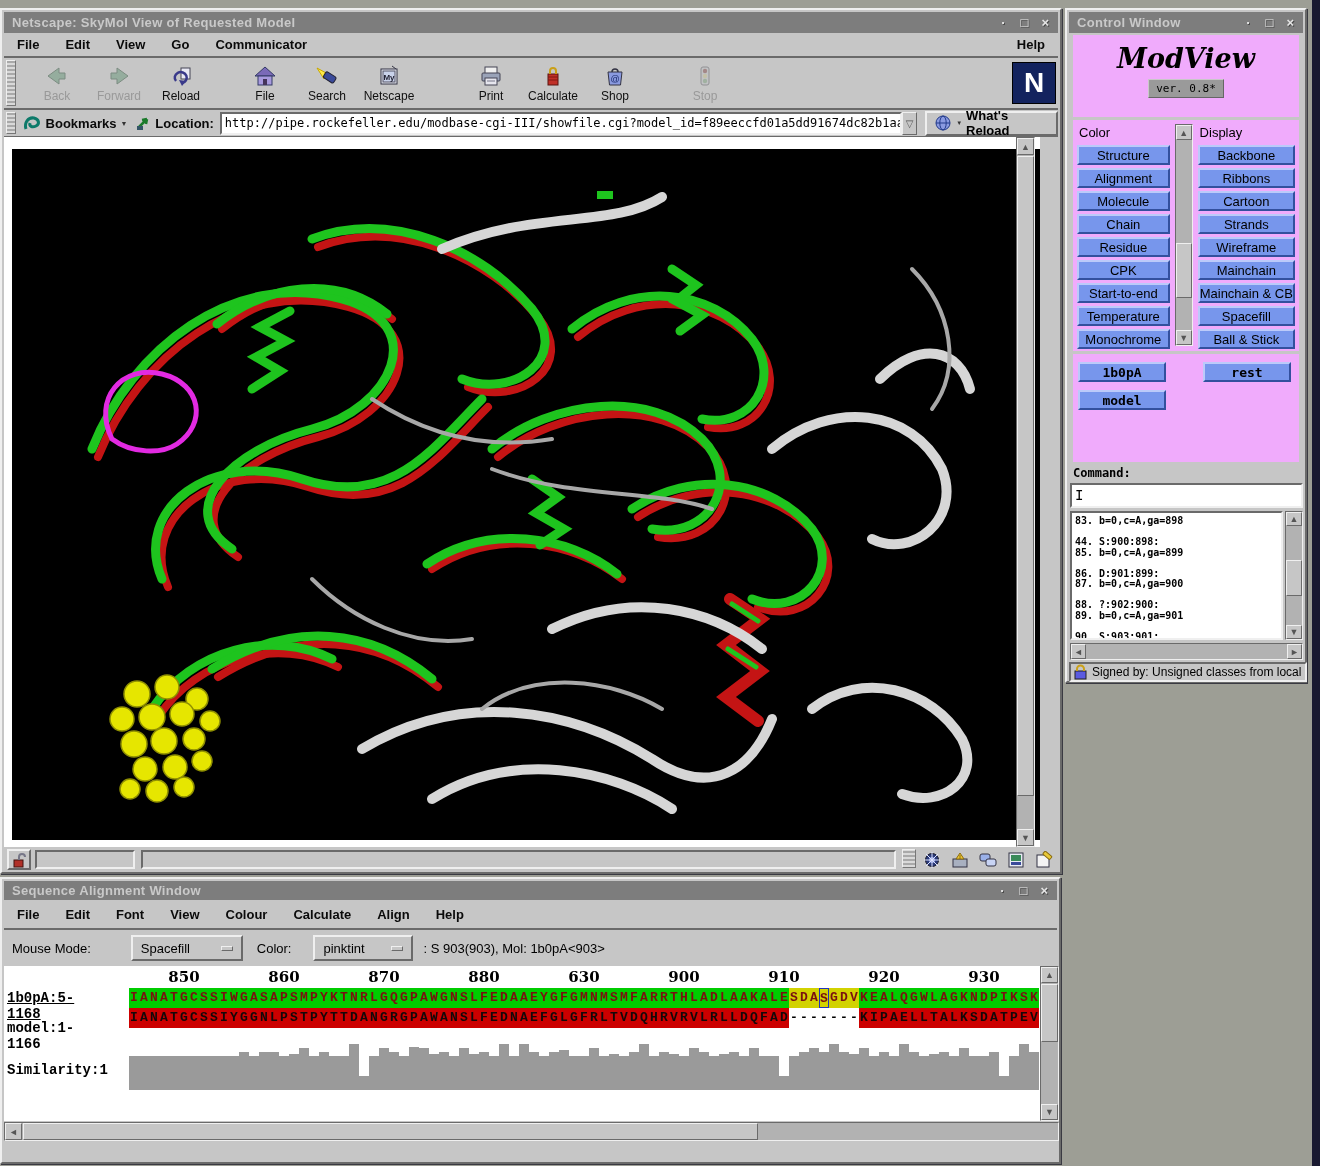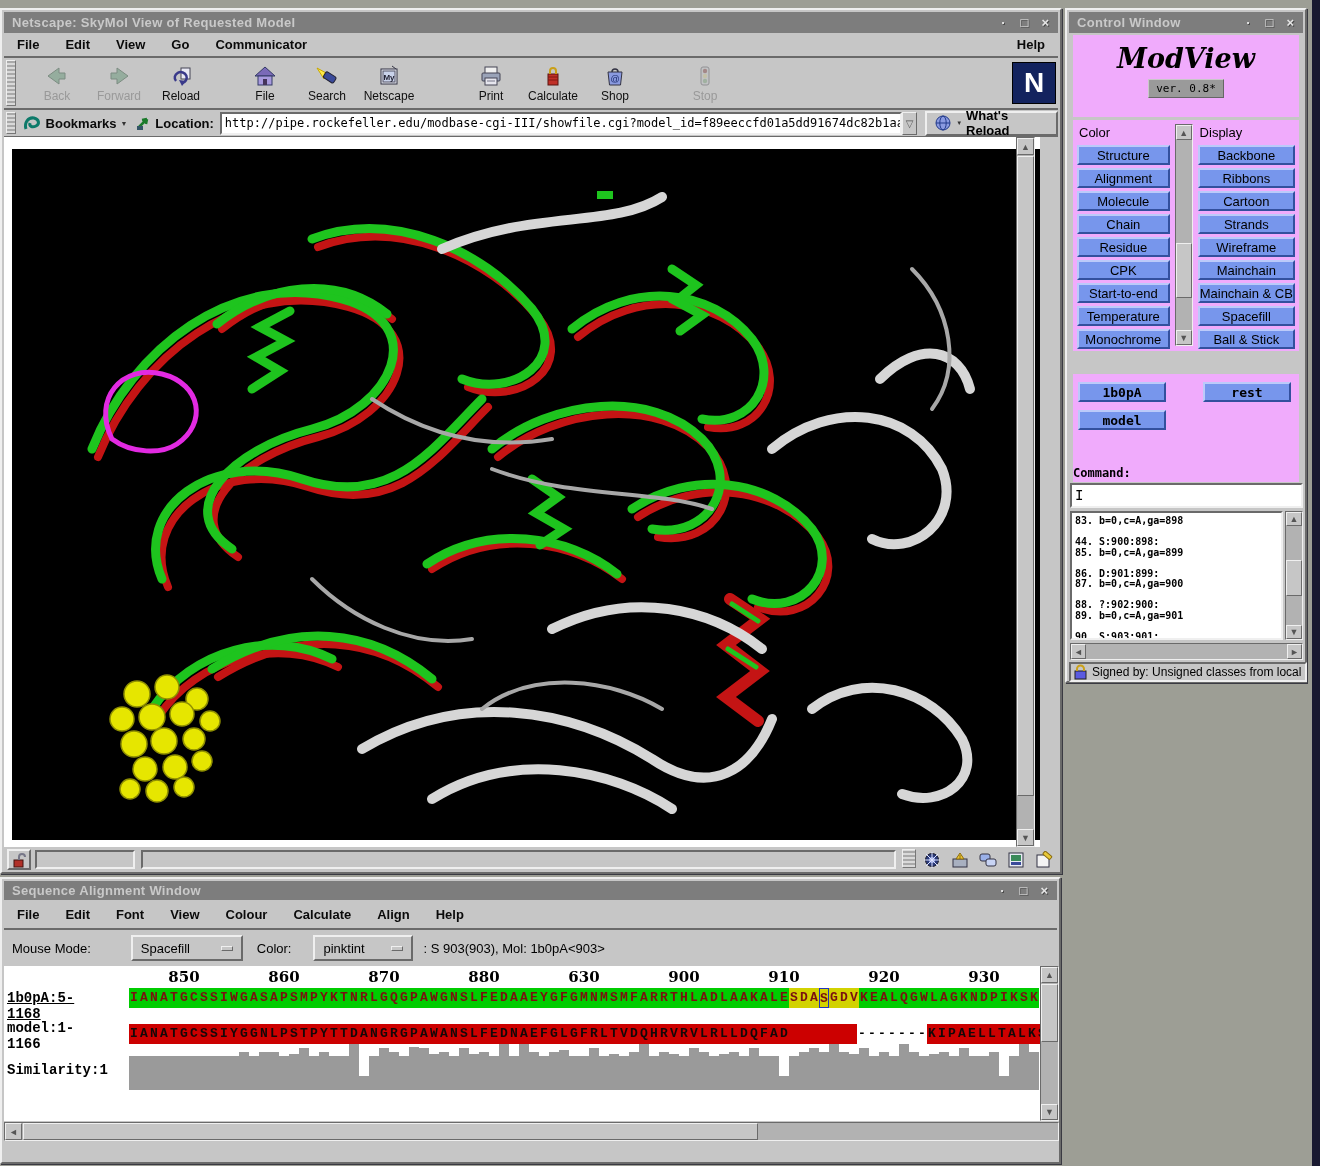--- a/index.html
+++ b/index.html
@@ -393,21 +393,21 @@
             <div class="blue-btn">Wireframe</div>
             <div class="blue-btn">Mainchain</div>
             <div class="blue-btn">Mainchain &amp; CB</div>
             <div class="blue-btn">Spacefill</div>
             <div class="blue-btn">Ball &amp; Stick</div>
           </div>
       </div>
     </div>
   </div>
 
-  <div class="bluepanel" style="top:364px; height:108px;">
+  <div class="bluepanel" style="top:344px; height:108px;">
     <div class="blue-btn mono" style="position:absolute; left:5px; top:8px; width:88px; font-weight:bold;">
         <span>1b0pA</span>
       </div>
     <div class="blue-btn mono" style="position:absolute; left:130px; top:8px; width:88px; font-weight:bold;">
         <span>rest</span>
       </div>
     <div class="blue-btn mono" style="position:absolute; left:5px; top:36px; width:88px; font-weight:bold;">
         <span>model</span>
       </div>
   </div>
@@ -503,21 +503,21 @@
       <span class="seq-label" style="top:2px;text-decoration:underline;">1b0pA:5-1168</span>
     </div>
     <div style="position:absolute; left:125px; top:22px; height:20px; white-space:nowrap; font-size:0;">
       <span class="seq-seg" style="width:660px; background:#00cc00; color:#7a1010;">IANATGCSSIWGASAPSMPYKTNRLGQGPAWGNSLFEDAAEYGFGMNMSMFARRTHLADLAAKALE</span><span class="seq-seg" style="width:30px; background:#d2d200; color:#7a1010;">SDA</span><span class="seq-seg" style="width:10px; background:#d2d200; color:#7a1010; border:1px solid #2233bb; padding-left:0;">S</span><span class="seq-seg" style="width:30px; background:#d2d200; color:#7a1010;">GDV</span><span class="seq-seg" style="width:180px; background:#00cc00; color:#7a1010;">KEALQGWLAGKNDPIKSK</span>
     </div>
 
     <div style="position:absolute; top:42px; height:20px;">
       <span class="seq-label" style="top:12px;">model:1-1166</span>
     </div>
     <div style="position:absolute; left:125px; top:42px; height:20px; white-space:nowrap; font-size:0;">
-      <span class="seq-seg" style="width:728px; background:#cc0000; color:#140808;margin-top:16px;">IANATGCSSIYGGNLPSTPYTTDANGRGPAWANSLFEDNAEFGLGFRLTVDQHRVRVLRLLDQFAD</span><span class="seq-seg" style="width:70px; background:#fff; color:#000;">-------</span><span class="seq-seg" style="width:180px; background:#cc0000; color:#140808;">KIPAELLTALKSDATPEV</span>
+      <span class="seq-seg" style="width:660px; background:#cc0000; color:#140808;">IANATGCSSIYGGNLPSTPYTTDANGRGPAWANSLFEDNAEFGLGFRLTVDQHRVRVLRLLDQFAD</span><span class="seq-seg" style="width:70px; background:#fff; color:#000;">-------</span><span class="seq-seg" style="width:180px; background:#cc0000; color:#140808;">KIPAELLTALKSDATPEV</span>
     </div>
 
     <span class="seq-label" style="top:96px;">Similarity:1</span>
     <div style="position:absolute; left:125px; top:78px; width:910px; height:46px; display:flex; align-items:flex-end;">
         <div class="hist-bar" style="height: 34px;"></div>
         <div class="hist-bar" style="height: 34px;"></div>
         <div class="hist-bar" style="height: 34px;"></div>
         <div class="hist-bar" style="height: 34px;"></div>
         <div class="hist-bar" style="height: 34px;"></div>
         <div class="hist-bar" style="height: 34px;"></div>

